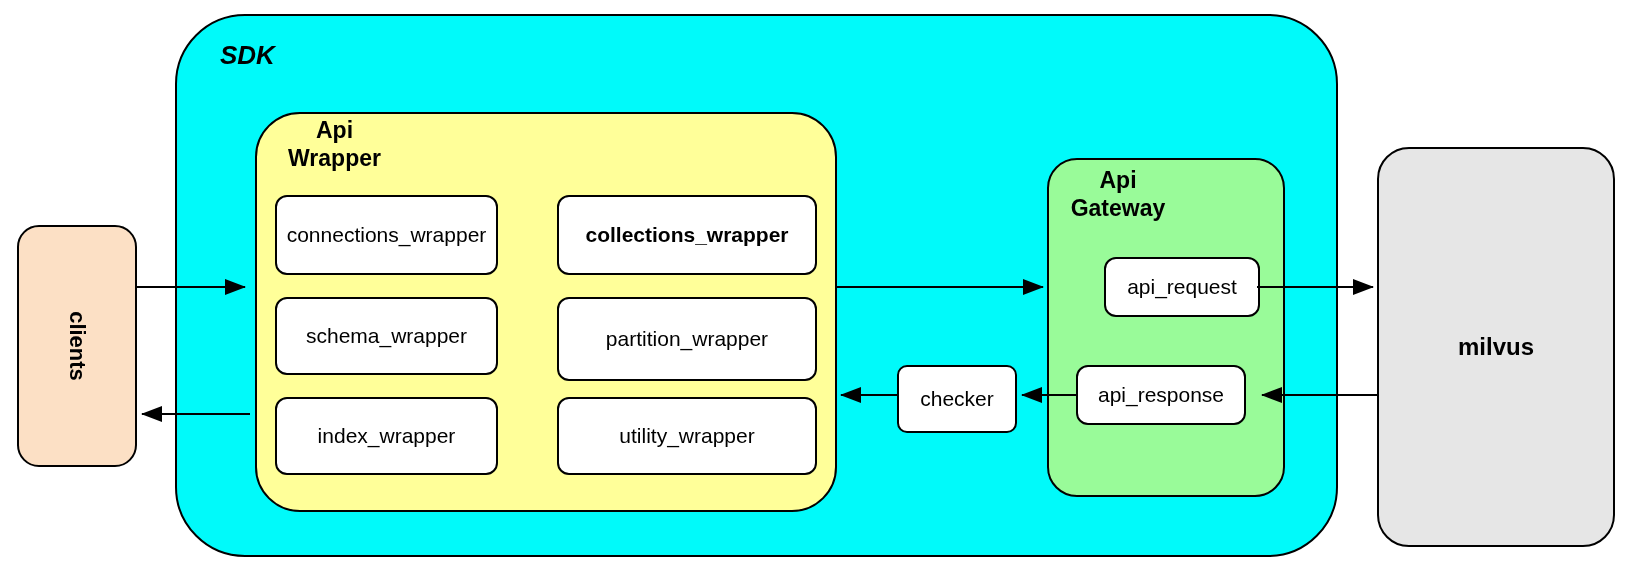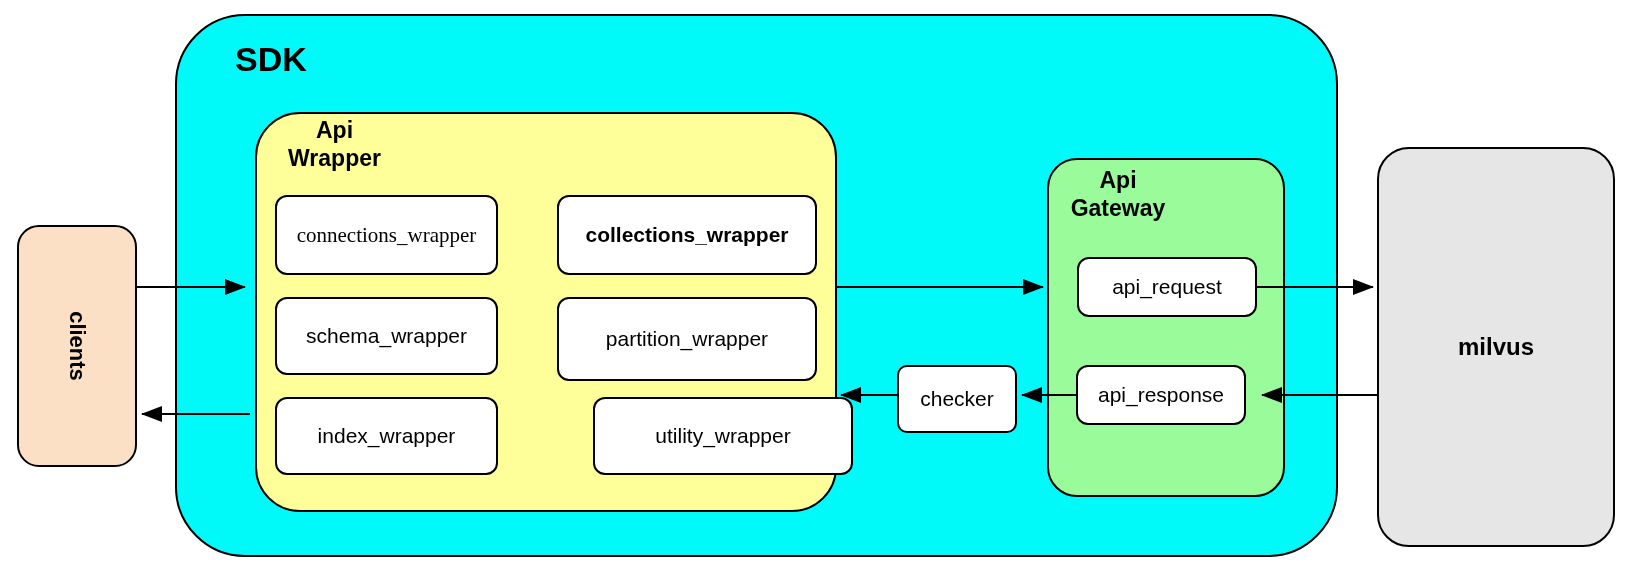--- a/index.html
+++ b/index.html
@@ -30,22 +30,22 @@
     transform: rotate(90deg);
     font-weight: bold; font-size: 22px; color: #000;
     white-space: nowrap;
   }
   .sdk-box {
     left: 175px; top: 14px; width: 1163px; height: 543px;
     border-radius: 70px;
     background: var(--sdk-fill);
   }
   .sdk-title {
-    position: absolute; left: 235px; top: 40px;
-    font-weight: bold; font-size: 34px; color: #000;
+    position: absolute; left: 220px; top: 40px;
+    font-weight: bold; font-size: 26px; color: #000; font-style: italic;
   }
   .api-wrapper-box {
     left: 255px; top: 112px; width: 582px; height: 400px;
     border-radius: 45px;
     background: var(--api-wrapper-fill);
   }
   .api-wrapper-title {
     position: absolute; left: 272px; top: 116px; width: 125px;
     text-align: center;
     font-weight: bold; font-size: 23px; line-height: 28px; color: #000;
@@ -72,28 +72,28 @@
   .node {
     position: absolute;
     box-sizing: border-box;
     border: 2px solid var(--stroke, #000);
     border-radius: 12px;
     background: var(--node-fill);
     display: flex; align-items: center; justify-content: center;
     font-size: 21px; color: #000;
     white-space: nowrap;
   }
-  .n-connections { left: 275px;  top: 195px; width: 223px; height: 80px; font-family: Liberation Serif, serif; }
+  .n-connections { left: 275px;  top: 195px; width: 223px; height: 80px; }
   .n-collections { left: 557px;  top: 195px; width: 260px; height: 80px; font-weight: bold; }
   .n-schema      { left: 275px;  top: 297px; width: 223px; height: 78px; }
   .n-partition   { left: 557px;  top: 297px; width: 260px; height: 84px; }
   .n-index       { left: 275px;  top: 397px; width: 223px; height: 78px; }
-  .n-utility     { left: 557px;  top: 397px; width: 260px; height: 78px; margin-left: 36px; }
+  .n-utility     { left: 557px;  top: 397px; width: 260px; height: 78px; }
   .n-checker     { left: 897px;  top: 365px; width: 120px; height: 68px; border-radius: 10px; align-items: center; }
-  .n-request     { left: 1077px; top: 257px; width: 180px; height: 60px; align-items: center; }
+  .n-request     { left: 1104px; top: 257px; width: 156px; height: 60px; align-items: center; }
   .n-response    { left: 1076px; top: 365px; width: 170px; height: 60px; }
   .arrow-layer {
     position: absolute; left: 0; top: 0; width: 1634px; height: 574px;
     pointer-events: none;
   }
   .arrow-layer line { stroke: var(--stroke, #000); stroke-width: 2; }
   .arrow-layer marker path { fill: var(--stroke, #000); }
 </style>
 </head>
 <body>

